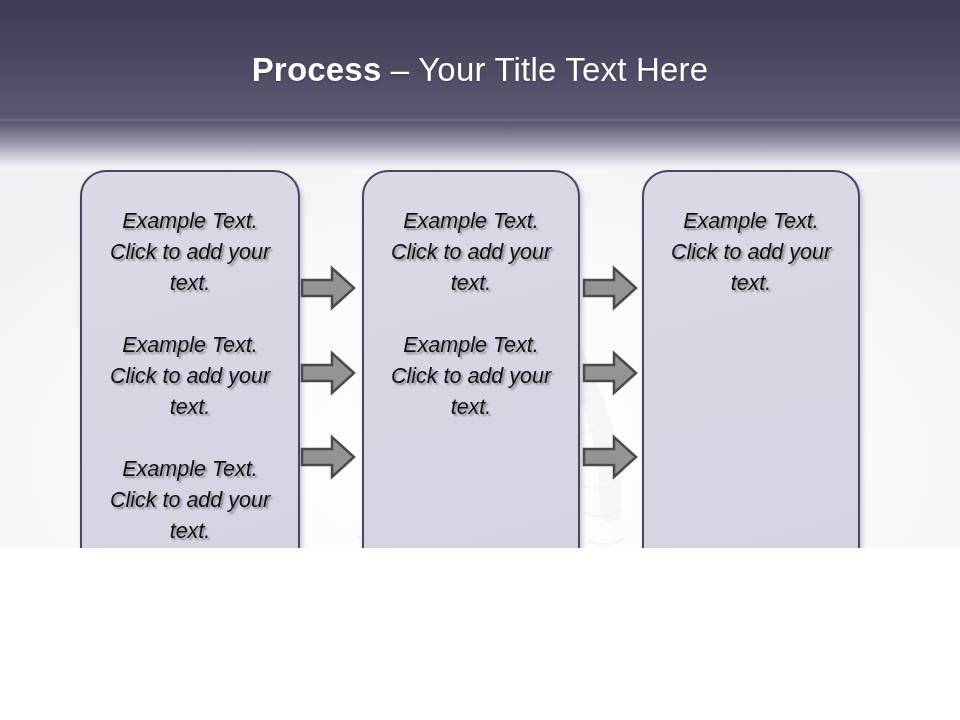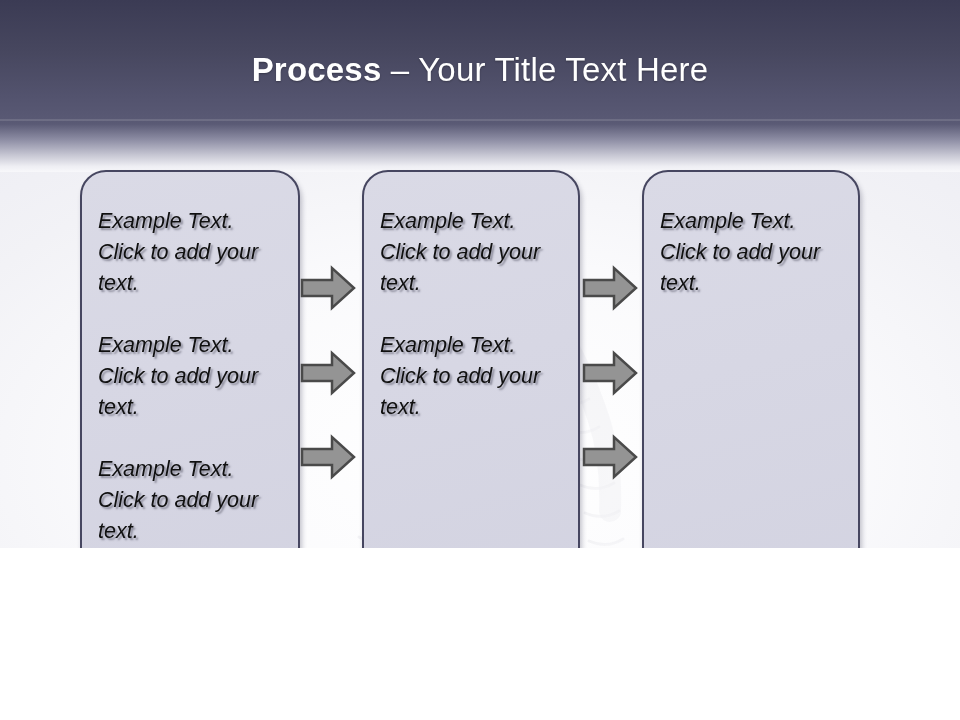--- a/index.html
+++ b/index.html
@@ -81,21 +81,21 @@
   .pbox {
     position: absolute;
     top: 170px;
     height: 432px;
     border: 2.5px solid #464660;
     border-radius: 26px;
     background: linear-gradient(165deg, #dadae6 0%, #d7d7e4 45%, #d3d3e1 100%);
     box-shadow: 2px 4px 5px rgba(60,60,85,.30);
     box-sizing: border-box;
     padding: 34px 16px 0 16px;
-    text-align: left;
+    text-align: center;
   }
   #pbox-0 { left: 80px;  width: 220px; }
   #pbox-1 { left: 362px; width: 218px; }
   #pbox-2 { left: 642px; width: 218px; }
 
   .ptext {
     font-style: italic;
     font-size: 21.5px;
     line-height: 31px;
     color: #101010;

